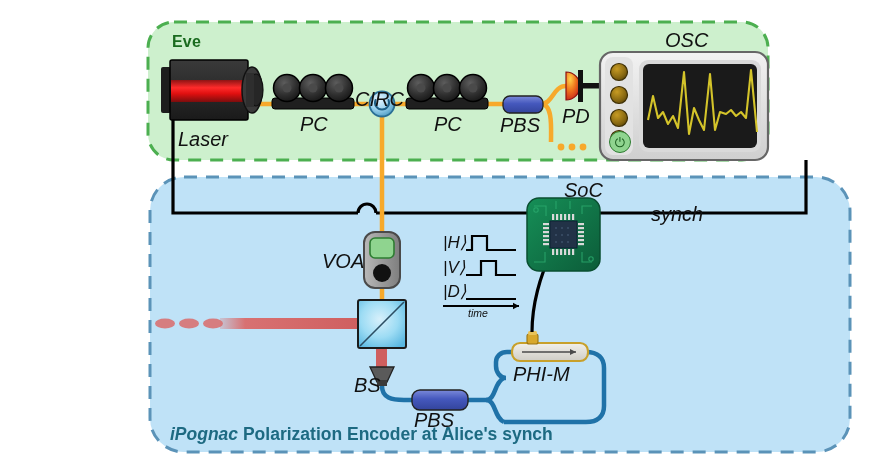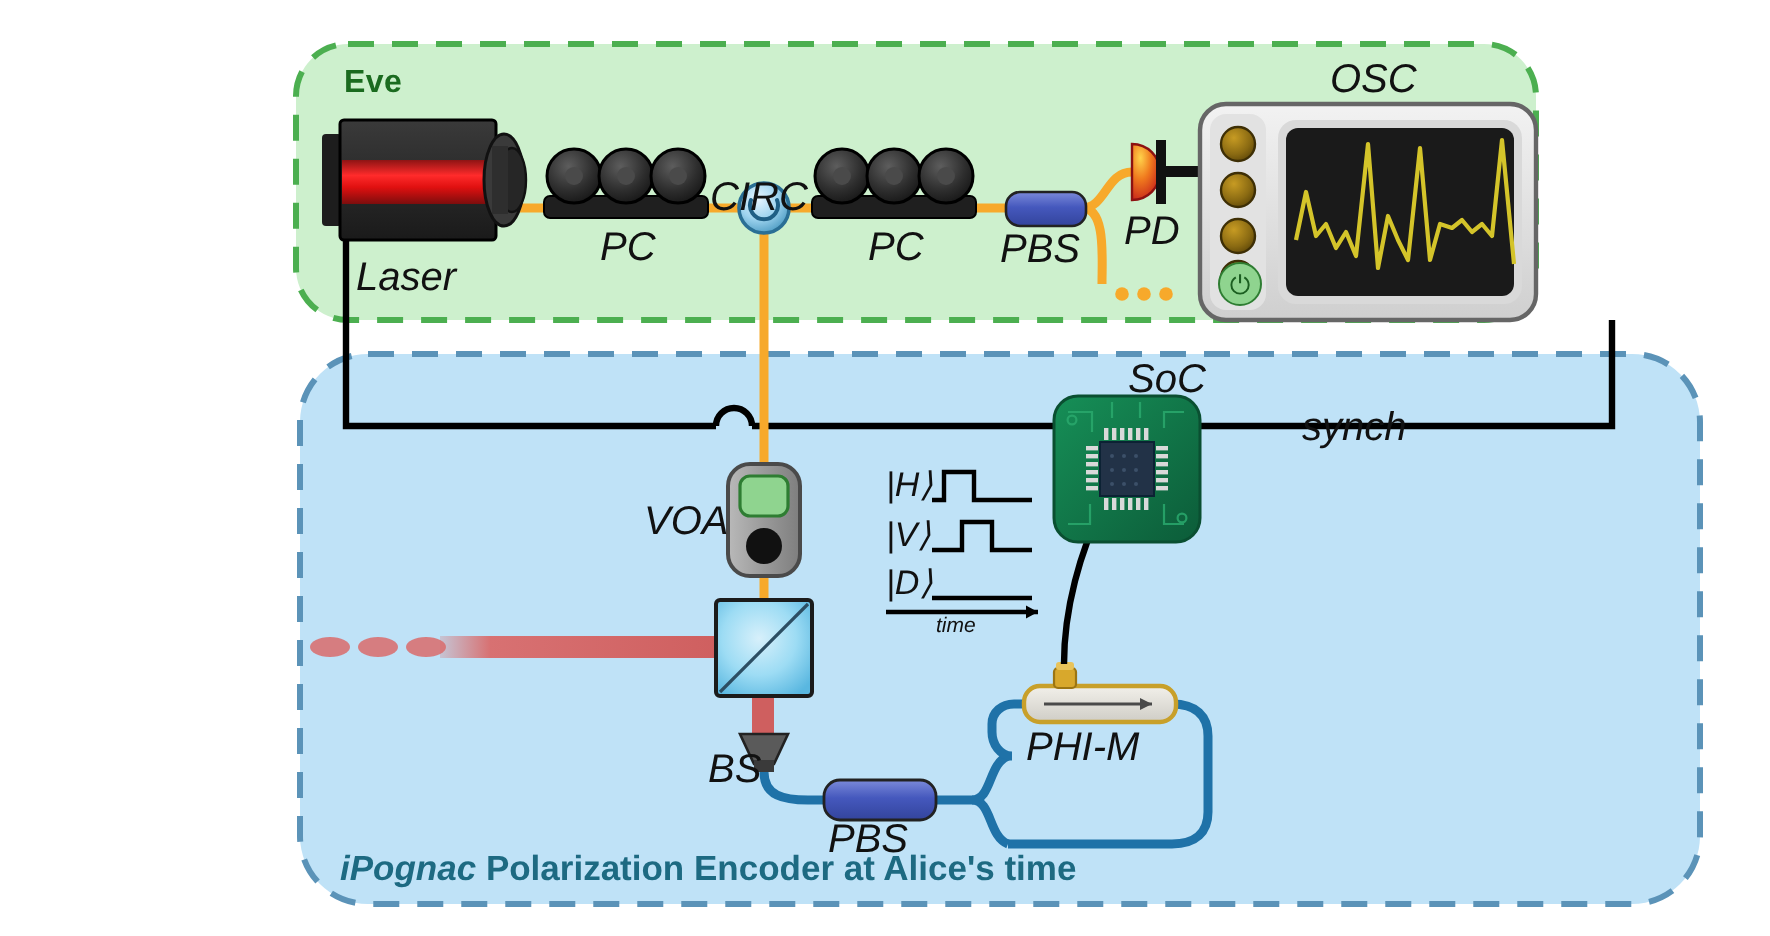--- a/index.html
+++ b/index.html
@@ -326,19 +326,19 @@
   <div class="lbl comp" style="left:513px;top:363px;font-style:italic;">PHI-M</div>
   <div class="lbl comp" style="left:564px;top:179px;">SoC</div>
   <div class="lbl comp" style="left:651px;top:203px;">synch</div>
 
 
   <div class="lbl ket" style="left:443px;top:232px;">|H⟩</div>
   <div class="lbl ket" style="left:443px;top:257px;">|V⟩</div>
   <div class="lbl ket" style="left:443px;top:281px;">|D⟩</div>
   <div class="lbl timelbl" style="left:468px;top:307px;">time</div>
 
-  <div class="lbl alice-title"><i>iPognac</i><span> Polarization Encoder at Alice's time</span></div>
+  <div class="lbl alice-title"><i>iPognac</i><span> Polarization Encoder at Alice's synch</span></div>
 
   <div style="position:absolute;left:609px;top:131px;width:20px;height:20px;border-radius:50%;
               background:#8fd48f;border:1.5px solid #2e7d32;display:flex;align-items:center;
               justify-content:center;color:#1b5e20;font-size:13px;line-height:1;">⏻</div>
 
 </div>
 
 </body></html>

